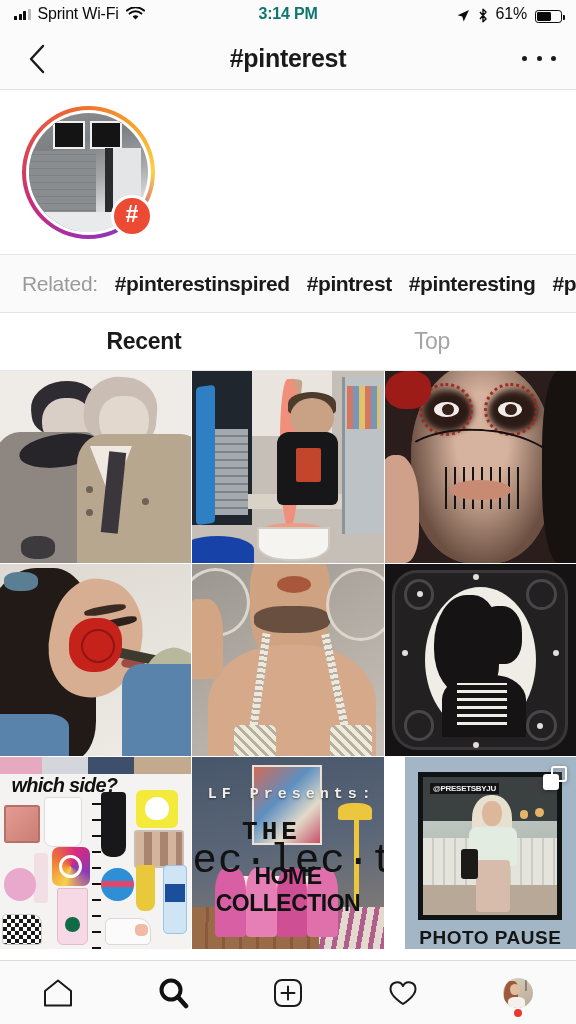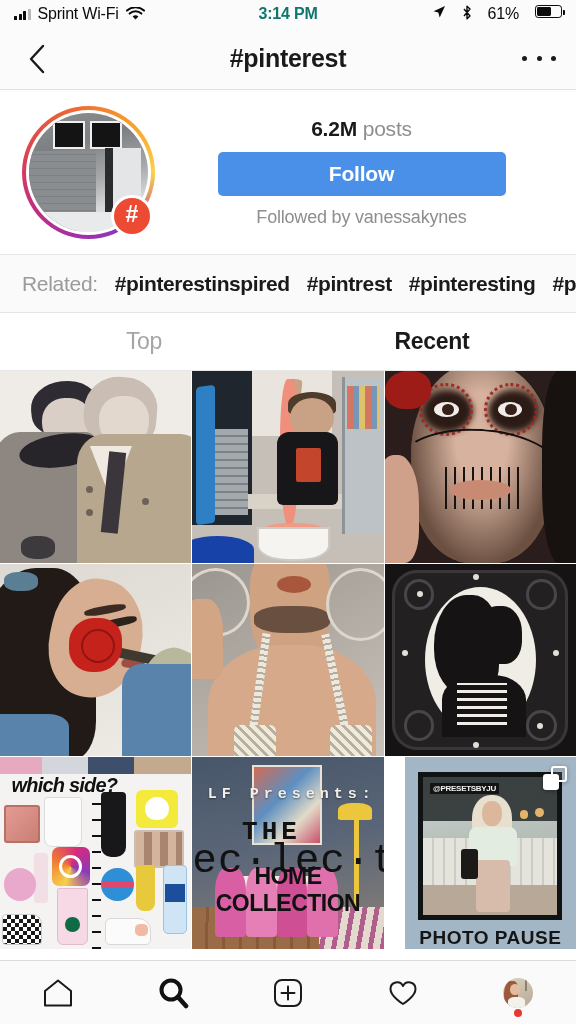--- a/index.html
+++ b/index.html
@@ -11,21 +11,21 @@
     -webkit-font-smoothing:antialiased;
   }
   .phone { position:relative; width:576px; height:1024px; display:flex; flex-direction:column; background:#fff; }
 
   
   .statusbar {
     height:28px; flex:0 0 28px; background:#fbfbfb;
     display:flex; align-items:center; padding:12px 14px; position:relative;
   }
   .sb-left { display:flex; align-items:center; gap:7px; }
-  .sb-right { display:flex; align-items:flex-start; gap:16px; margin-left:auto; }
+  .sb-right { display:flex; align-items:flex-end; gap:8px; margin-left:auto; }
   .sb-center { position:absolute; left:0; right:0; text-align:center; pointer-events:none; }
   .sb-text { font-size:16px; font-weight:400; letter-spacing:-0.2px; color:#0b0b0b; }
   .sb-time { font-size:16px; font-weight:600; letter-spacing:-0.2px; color:#0f766e; }
   .signal { display:flex; align-items:flex-end; gap:1.5px; height:11px; }
   .signal i { width:3px; background:#0b0b0b; border-radius:0.5px; display:block; }
   .signal i:nth-child(1){ height:4px; }
   .signal i:nth-child(2){ height:6px; }
   .signal i:nth-child(3){ height:8.5px; }
   .signal i:nth-child(4){ height:11px; background:#b8b8b8; }
   .batt {
@@ -404,41 +404,33 @@
             <span class="win-a"></span>
               <span class="win-b"></span>
             <span class="wall"></span>
               <span class="door"></span>
               <span class="floor"></span>
           </div>
         </div>
       </div>
       <div class="hash-badge">#</div>
     </div>
-    <div class="profile-right">
-      <div class="posts-line">
-        <b>6.2M</b>
-        <span>posts</span>
-      </div>
-      <button class="follow-btn">Follow</button>
-      <div class="followed-by">Followed by vanessakynes</div>
-    </div>
   </div>
 
   <div class="related">
     <span class="related-label">Related:</span>
     <span class="related-tag">#pinterestinspired</span>
     <span class="related-tag">#pintrest</span>
     <span class="related-tag">#pinteresting</span>
     <span class="related-tag">#pi</span>
   </div>
 
   <div class="tabs">
+    <div class="tab active">Recent</div>
     <div class="tab inactive">Top</div>
-    <div class="tab active">Recent</div>
   </div>
 
   <div class="grid">
 
     <div class="cell c1">
       <span class="fig hair-dark"></span>
         <span class="fig face-dark"></span>
       <span class="fig hair-light"></span>
         <span class="fig face-light"></span>
       <span class="fig coat-l"></span>

